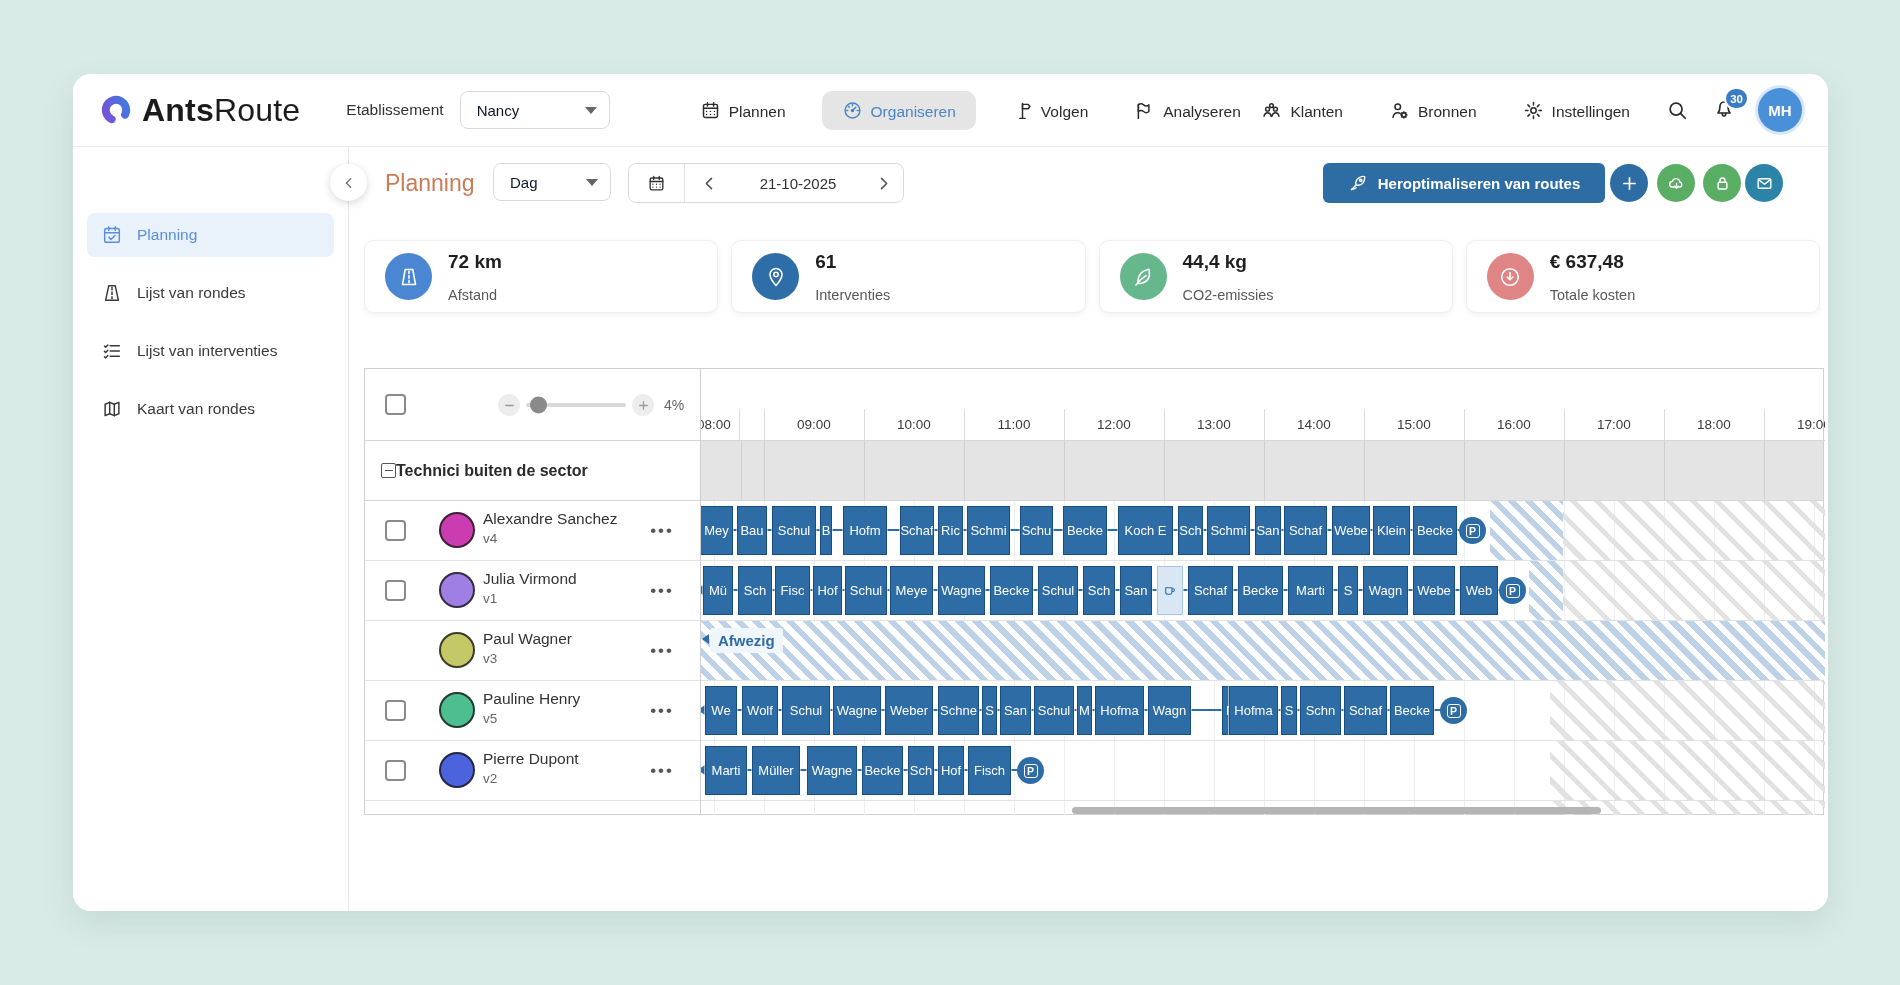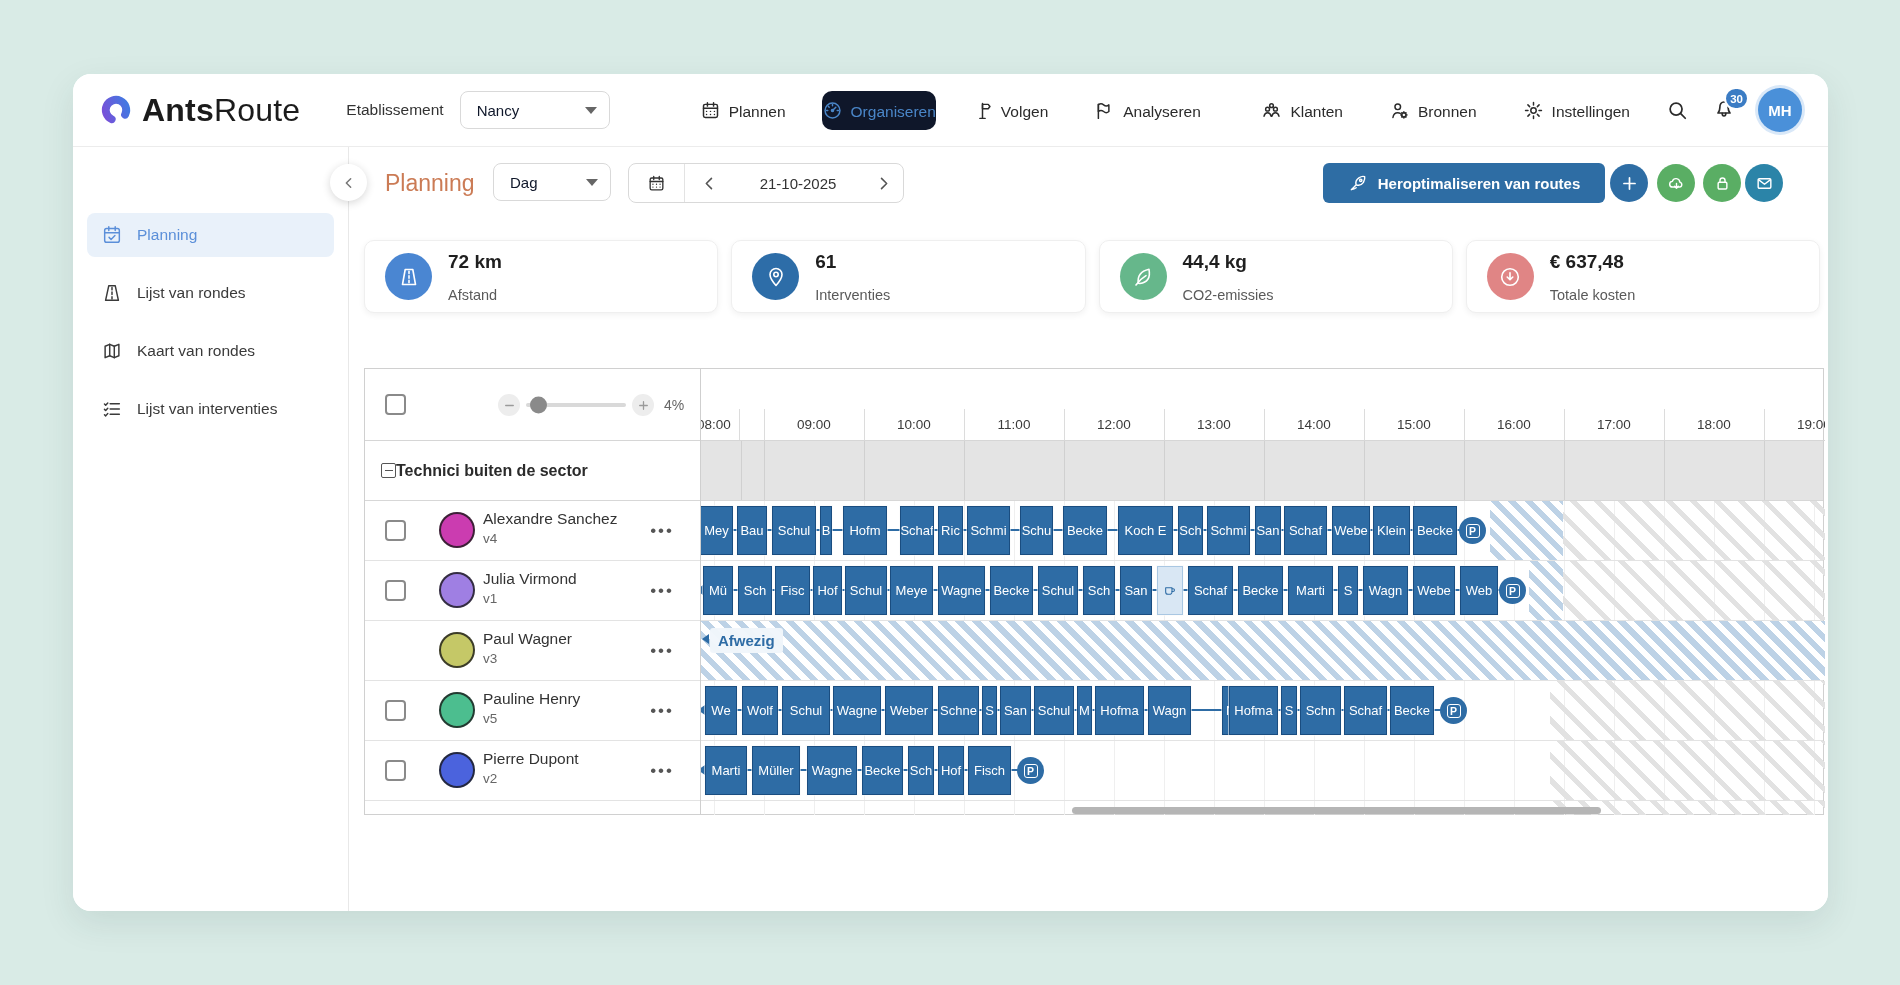--- a/index.html
+++ b/index.html
@@ -17,21 +17,21 @@
   .brand-text span.light { font-weight:300; }
   .estab-label { margin-left:46px; font-size:15.5px; color:#333; }
   .selectbox { margin-left:16px; width:150px; height:38px; border:1px solid #d9d9d9; border-radius:8px;
                display:flex; align-items:center; padding:0 12px 0 16px; font-size:15px; color:#0f172a; background:#fff; cursor:pointer; }
   .selectbox .grow { flex:1; }
   .caret { width:0; height:0; border-left:6px solid transparent; border-right:6px solid transparent; border-top:7px solid #666; }
 
   .nav-main { display:flex; align-items:center; gap:26px; margin-left:80px; }
   .nav-right { display:flex; align-items:center; gap:26px; margin-left:auto; }
   .nav-item { display:flex; align-items:flex-end; gap:8px; font-size:15.5px; color:#2b2b2b; cursor:pointer; padding:9px 10px; border-radius:10px; white-space:nowrap; }
-  .nav-item.active { background:#0f172a; color:#4a86c8; padding:9px 0; }
+  .nav-item.active { background:#e5e5e5; color:#4a86c8; padding:9px 20px; }
   .nav-item svg { width:21px; height:21px; }
   .icon-btn { margin-left:26px; cursor:pointer; display:flex; align-items:center; }
   .icon-btn svg { width:22px; height:22px; }
   .bell-wrap { position:relative; margin-left:24px; cursor:pointer; }
   .bell-wrap svg { width:24px; height:24px; }
   .badge { position:absolute; top:-9px; right:-13px; min-width:23px; height:23px; border-radius:12px; background:#3b7cc4;
            color:#fff; font-size:11.5px; font-weight:bold; display:flex; align-items:center; justify-content:center; border:2px solid #fff; padding:0 4px; }
   .avatar { margin-left:22px; width:44px; height:44px; border-radius:50%; background:#4a90d9; color:#fff; font-weight:bold;
             font-size:15px; display:flex; align-items:center; justify-content:center; box-shadow:0 0 0 3px #d9e8f8; cursor:pointer; }
 
@@ -237,31 +237,31 @@
       </div>
       <div class="side-item">
         <svg viewBox="0 0 24 24" width="22" height="22" fill="none" stroke="currentColor" stroke-width="1.6" stroke-linecap="round" stroke-linejoin="round">
           <path d="M8.5 4L5 20M15.5 4L19 20M5 20h14M8.5 4h7"></path>
           <path d="M12 6v2.6M12 11v2.6M12 16v2.6"></path>
         </svg>
         <span>Lijst van rondes</span>
       </div>
       <div class="side-item">
         <svg viewBox="0 0 24 24" width="22" height="22" fill="none" stroke="currentColor" stroke-width="1.6" stroke-linecap="round" stroke-linejoin="round">
+          <path d="M10 6.2h10M10 12h10M10 17.8h10"></path>
+          <path d="M3.8 6.6l1.3 1.3 2.3-2.5M3.8 12.4l1.3 1.3 2.3-2.5M3.8 18.2l1.3 1.3 2.3-2.5"></path>
+        </svg>
+        <span>Lijst van interventies</span>
+      </div>
+      <div class="side-item">
+        <svg viewBox="0 0 24 24" width="22" height="22" fill="none" stroke="currentColor" stroke-width="1.6" stroke-linecap="round" stroke-linejoin="round">
           <path d="M4.5 6.8l5-2.1 5 2.1 5-2.1v12.5l-5 2.1-5-2.1-5 2.1z"></path>
           <path d="M9.5 4.7v12.5M14.5 6.8v12.5"></path>
         </svg>
         <span>Kaart van rondes</span>
-      </div>
-      <div class="side-item">
-        <svg viewBox="0 0 24 24" width="22" height="22" fill="none" stroke="currentColor" stroke-width="1.6" stroke-linecap="round" stroke-linejoin="round">
-          <path d="M10 6.2h10M10 12h10M10 17.8h10"></path>
-          <path d="M3.8 6.6l1.3 1.3 2.3-2.5M3.8 12.4l1.3 1.3 2.3-2.5M3.8 18.2l1.3 1.3 2.3-2.5"></path>
-        </svg>
-        <span>Lijst van interventies</span>
       </div>
     </div>
   <div class="collapse-btn">
       <span style="color:#777;display:flex">
         <svg viewBox="0 0 24 24" width="16" height="16" fill="none" stroke="currentColor" stroke-width="2.2" stroke-linecap="round" stroke-linejoin="round">
           <path d="M14.5 5.5L8 12l6.5 6.5"></path>
         </svg>
       </span>
     </div>
 

